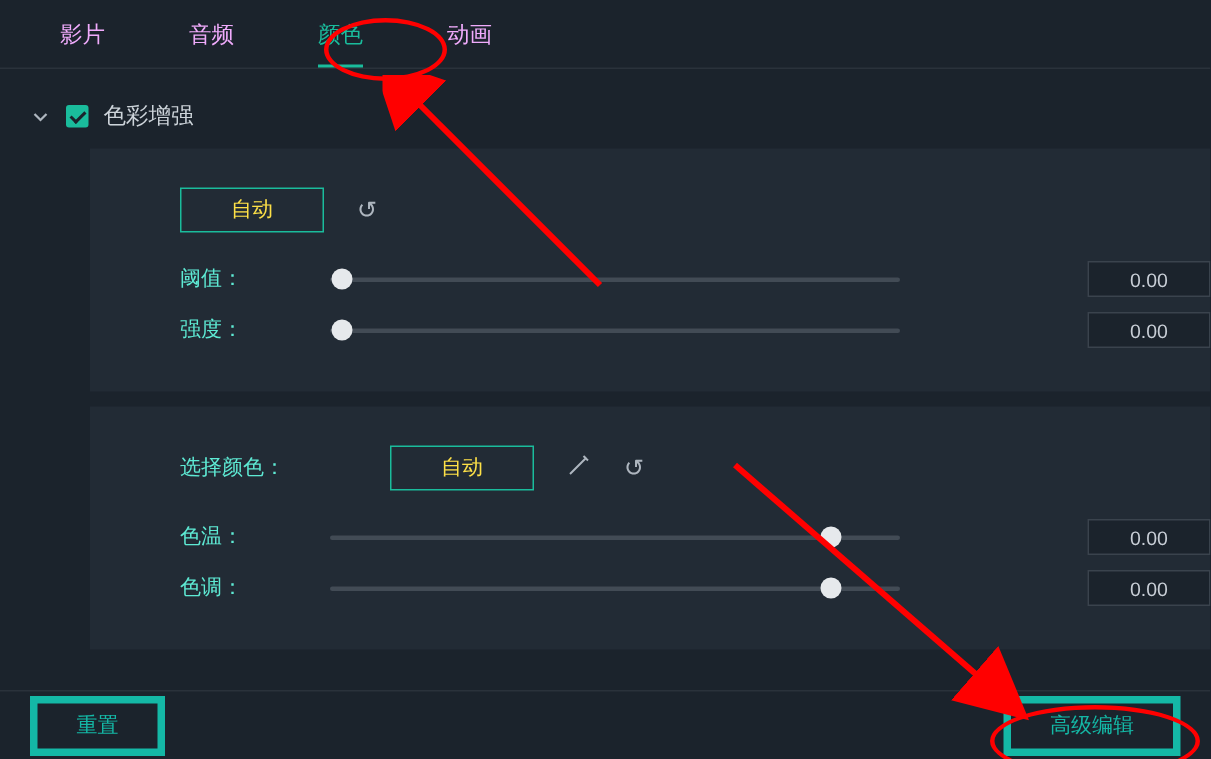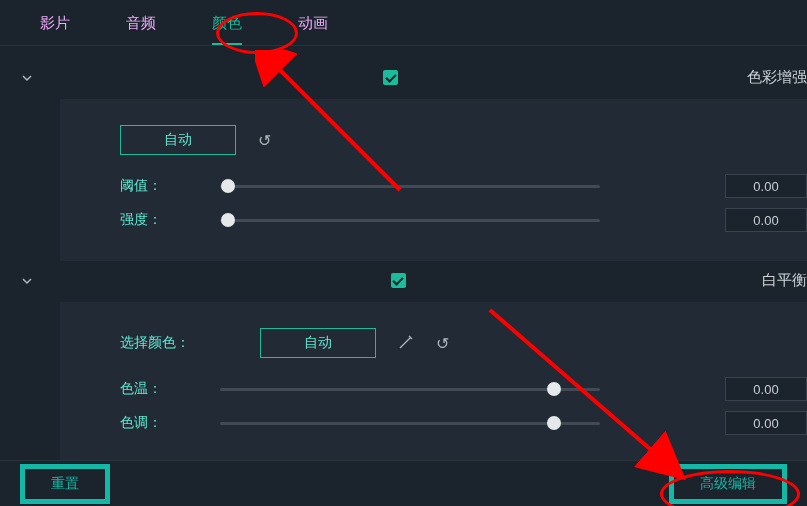--- a/index.html
+++ b/index.html
@@ -31,21 +31,20 @@
     border-bottom: 2px solid #1abc9c;
   }
   .section {
     padding: 22px 0 0 20px;
   }
   .section-header {
     display: flex;
     align-items: center;
     gap: 10px;
     padding-bottom: 12px;
-    justify-content: space-between;
   }
   .chevron {
     color: #aeb6bf;
     font-size: 13px;
     width: 14px;
     height: 14px;
     display: flex;
     align-items: center;
     justify-content: center;
   }
@@ -80,24 +79,24 @@
     display: flex;
     align-items: center;
     height: 34px;
     gap: 0;
   }
   .row-label {
     width: 100px;
     color: #5eead4;
   }
   .btn {
-    width: 116px;
+    width: 96px;
     height: 30px;
     border: 1px solid #1abc9c;
-    color: #5eead4;
+    color: #fde047;
     background: transparent;
     display: flex;
     align-items: center;
     justify-content: center;
     cursor: pointer;
     font-size: 14px;
   }
   .reset-icon {
     color: #aeb6bf;
     margin-left: 22px;
@@ -216,29 +215,20 @@
       <div class="slider">
         <div class="slider-thumb" style="left:2%;"></div>
       </div>
       <div class="value-box">0.00</div>
 
     </div>
   </div>
 </div>
 
 <div class="section" style="padding-top:10px;">
-  <div class="section-header">
-    <span class="chevron">
-      <svg width="12" height="12" viewBox="0 0 12 12">
-          <path d="M2 4 L6 8 L10 4" stroke="#aeb6bf" stroke-width="1.5" fill="none"></path>
-        </svg>
-    </span>
-    <span class="checkbox"></span>
-    <span class="section-title">白平衡</span>
-  </div>
   <div class="panel">
     <div class="row" style="margin-bottom:12px;">
       <span class="row-label" style="width:140px;">选择颜色：</span>
       <div class="btn">自动</div>
       <span class="eyedrop-icon">
         <svg width="16" height="16" viewBox="0 0 16 16">
             <path d="M13 3 L10 6 M11 2 L14 5 M10 6 L3 13 L2 14 L3 13 L10 6 Z" stroke="#aeb6bf" stroke-width="1.3" fill="none"></path>
           </svg>
       </span>
       <span class="reset-icon">↺</span>

